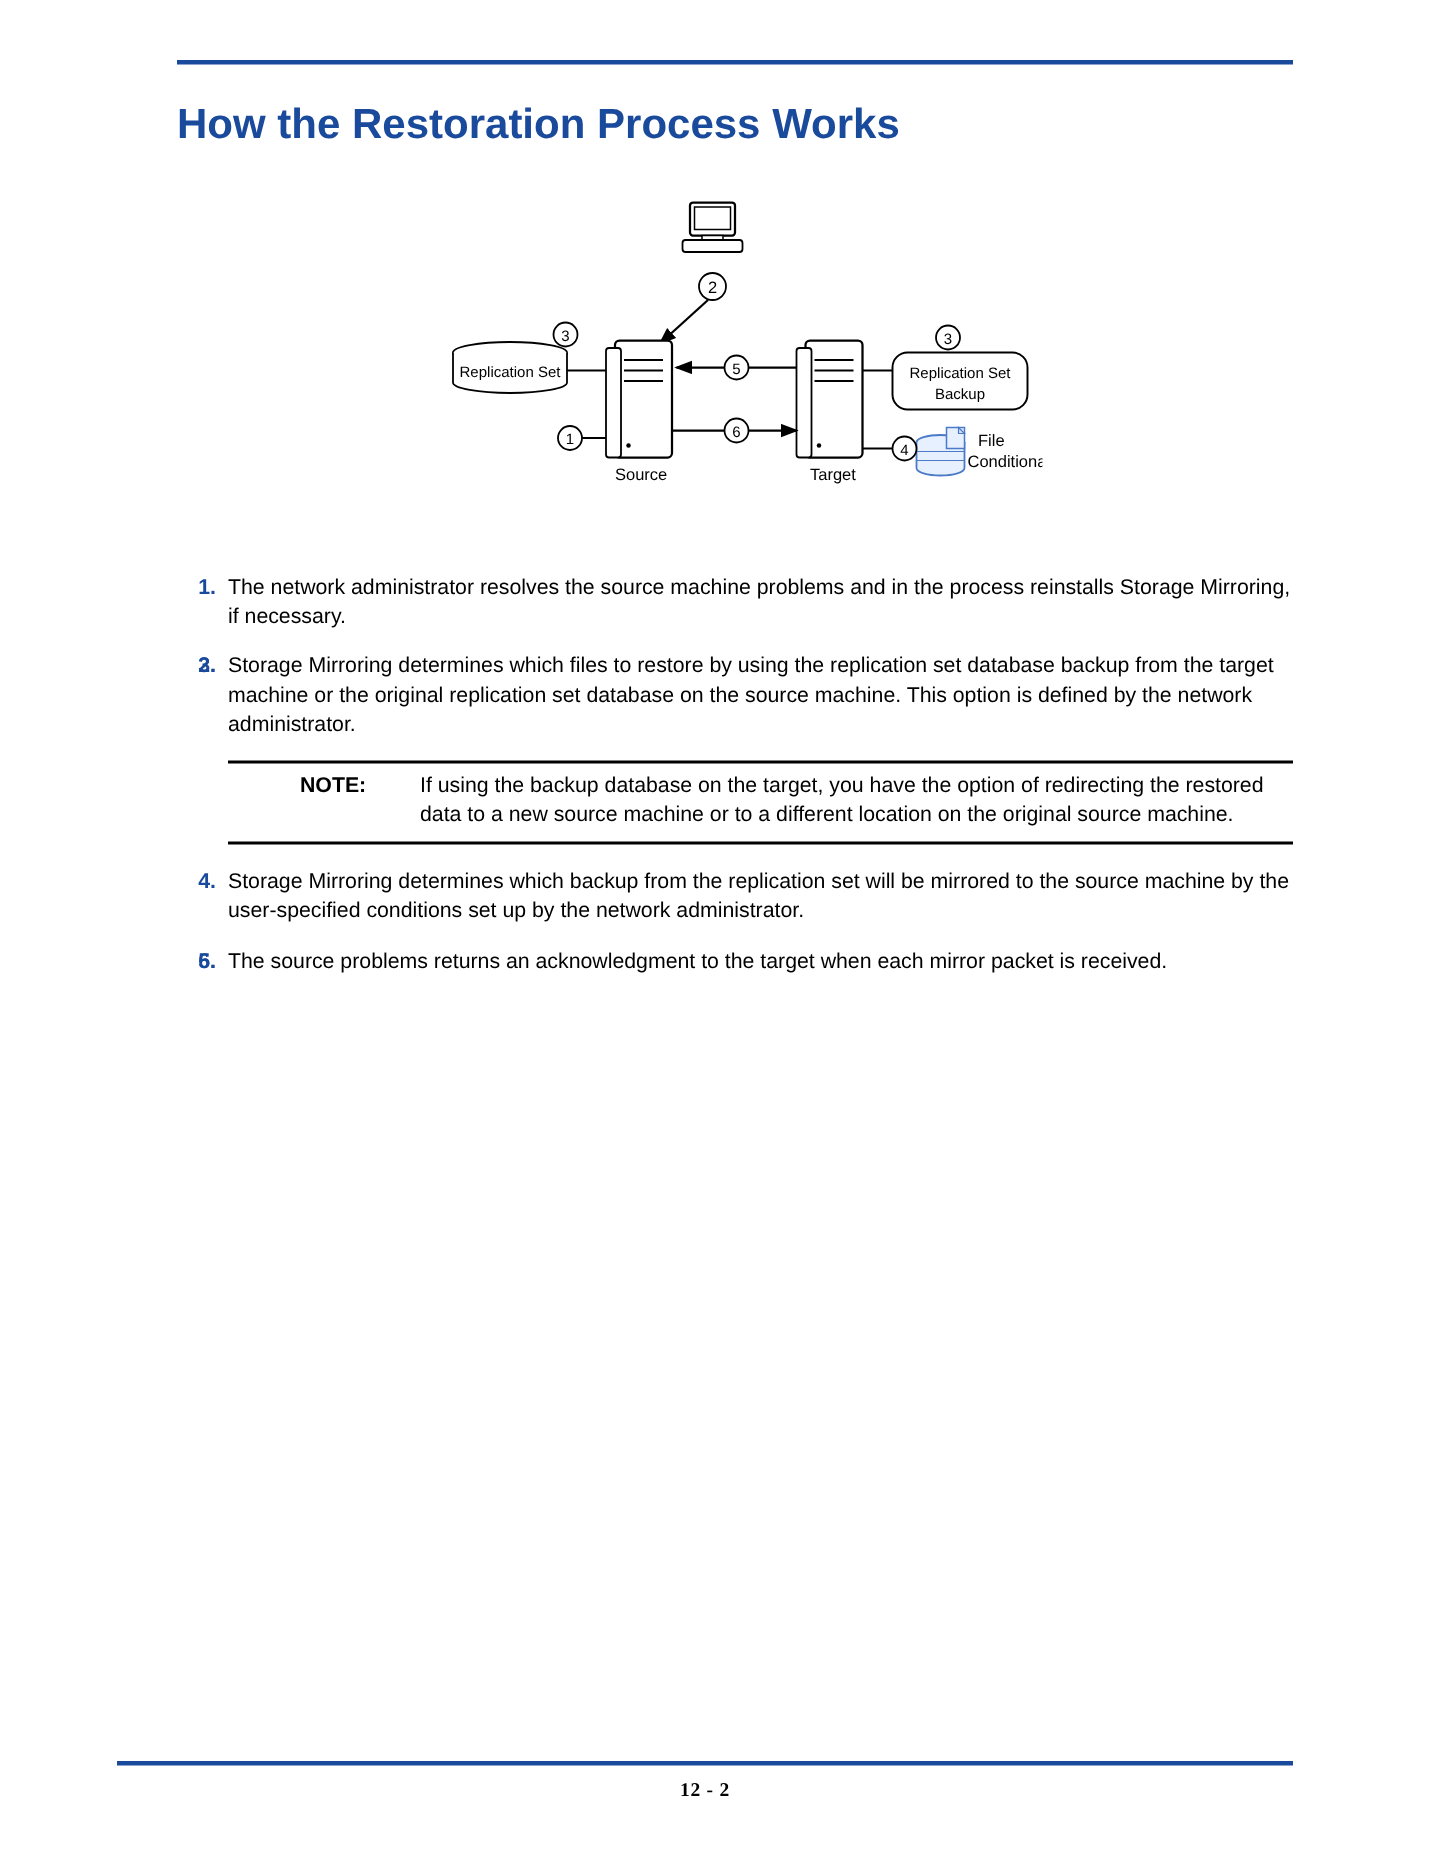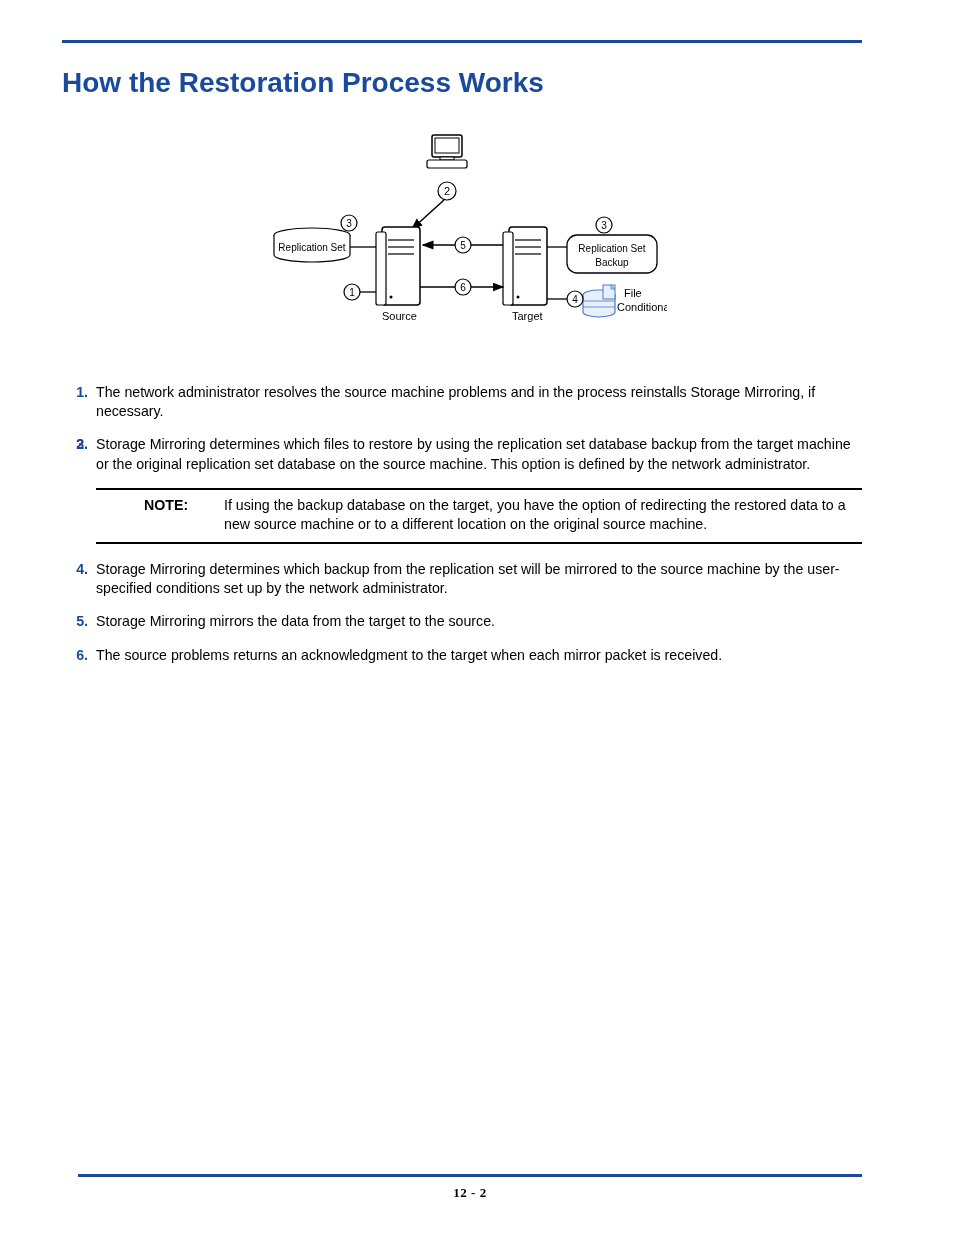--- a/index.html
+++ b/index.html
@@ -1,17 +1,17 @@
 <!DOCTYPE html>
 <html><head>
 <meta charset="utf-8">
 <style>
   * { box-sizing: border-box; margin: 0; padding: 0; }
   html, body { width: 954px; height: 1235px; background: #fff; font-family: "Segoe UI", "Gill Sans", "Trebuchet MS", Arial, sans-serif; color: #000; }
-  .page { width: 940px; height: 1235px; padding: 40px 78px 0 62px; position: relative; }
+  .page { width: 940px; height: 1235px; padding: 40px 78px 0 118px; position: relative; }
   .top-rule { border-top: 3px solid #1a4a9c; margin-bottom: 24px; }
   h1 { font-size: 28px; font-weight: 700; color: #1a4a9c; font-family: "Segoe UI", "Gill Sans", Arial, sans-serif; margin-bottom: 28px; }
   .diagram-wrap { width: 100%; display: flex; justify-content: center; margin-bottom: 46px; }
   .diagram { width: 410px; height: 210px; position: relative; }
   .diagram text { font-family: "Segoe UI", Arial, sans-serif; }
   ol.numbered { list-style: none; padding-left: 0; }
   ol.numbered > li { position: relative; padding-left: 34px; font-size: 14.2px; line-height: 1.35; margin-bottom: 14px; }
   ol.numbered > li .num { position: absolute; left: 0; top: 0; font-weight: 700; color: #1a4a9c; width: 26px; text-align: right; }
   .note-box { margin: 10px 0 16px 34px; border-top: 2px solid #000; border-bottom: 2px solid #000; padding: 6px 8px 8px 8px; font-size: 14.2px; line-height: 1.35; }
   .note-row { display: flex; gap: 22px; margin-left: 40px; }
@@ -158,21 +158,20 @@
     </div>
   </div>
 
   <ol class="numbered">
     <li>
       <span class="num">4.</span>
       <span>Storage Mirroring determines which backup from the replication set will be mirrored to the source machine by the user-specified conditions set up by the network administrator.</span>
     </li>
     <li>
       <span class="num">5.</span>
-      <span>Storage Mirroring mirrors the data from the target to the source.</span>
     </li>
     <li>
       <span class="num">6.</span>
       <span>The source problems returns an acknowledgment to the target when each mirror packet is received.</span>
     </li>
   </ol>
 
   <div class="footer">
     <div class="footer-rule"></div>
     <div class="footer-num">12 - 2</div>

